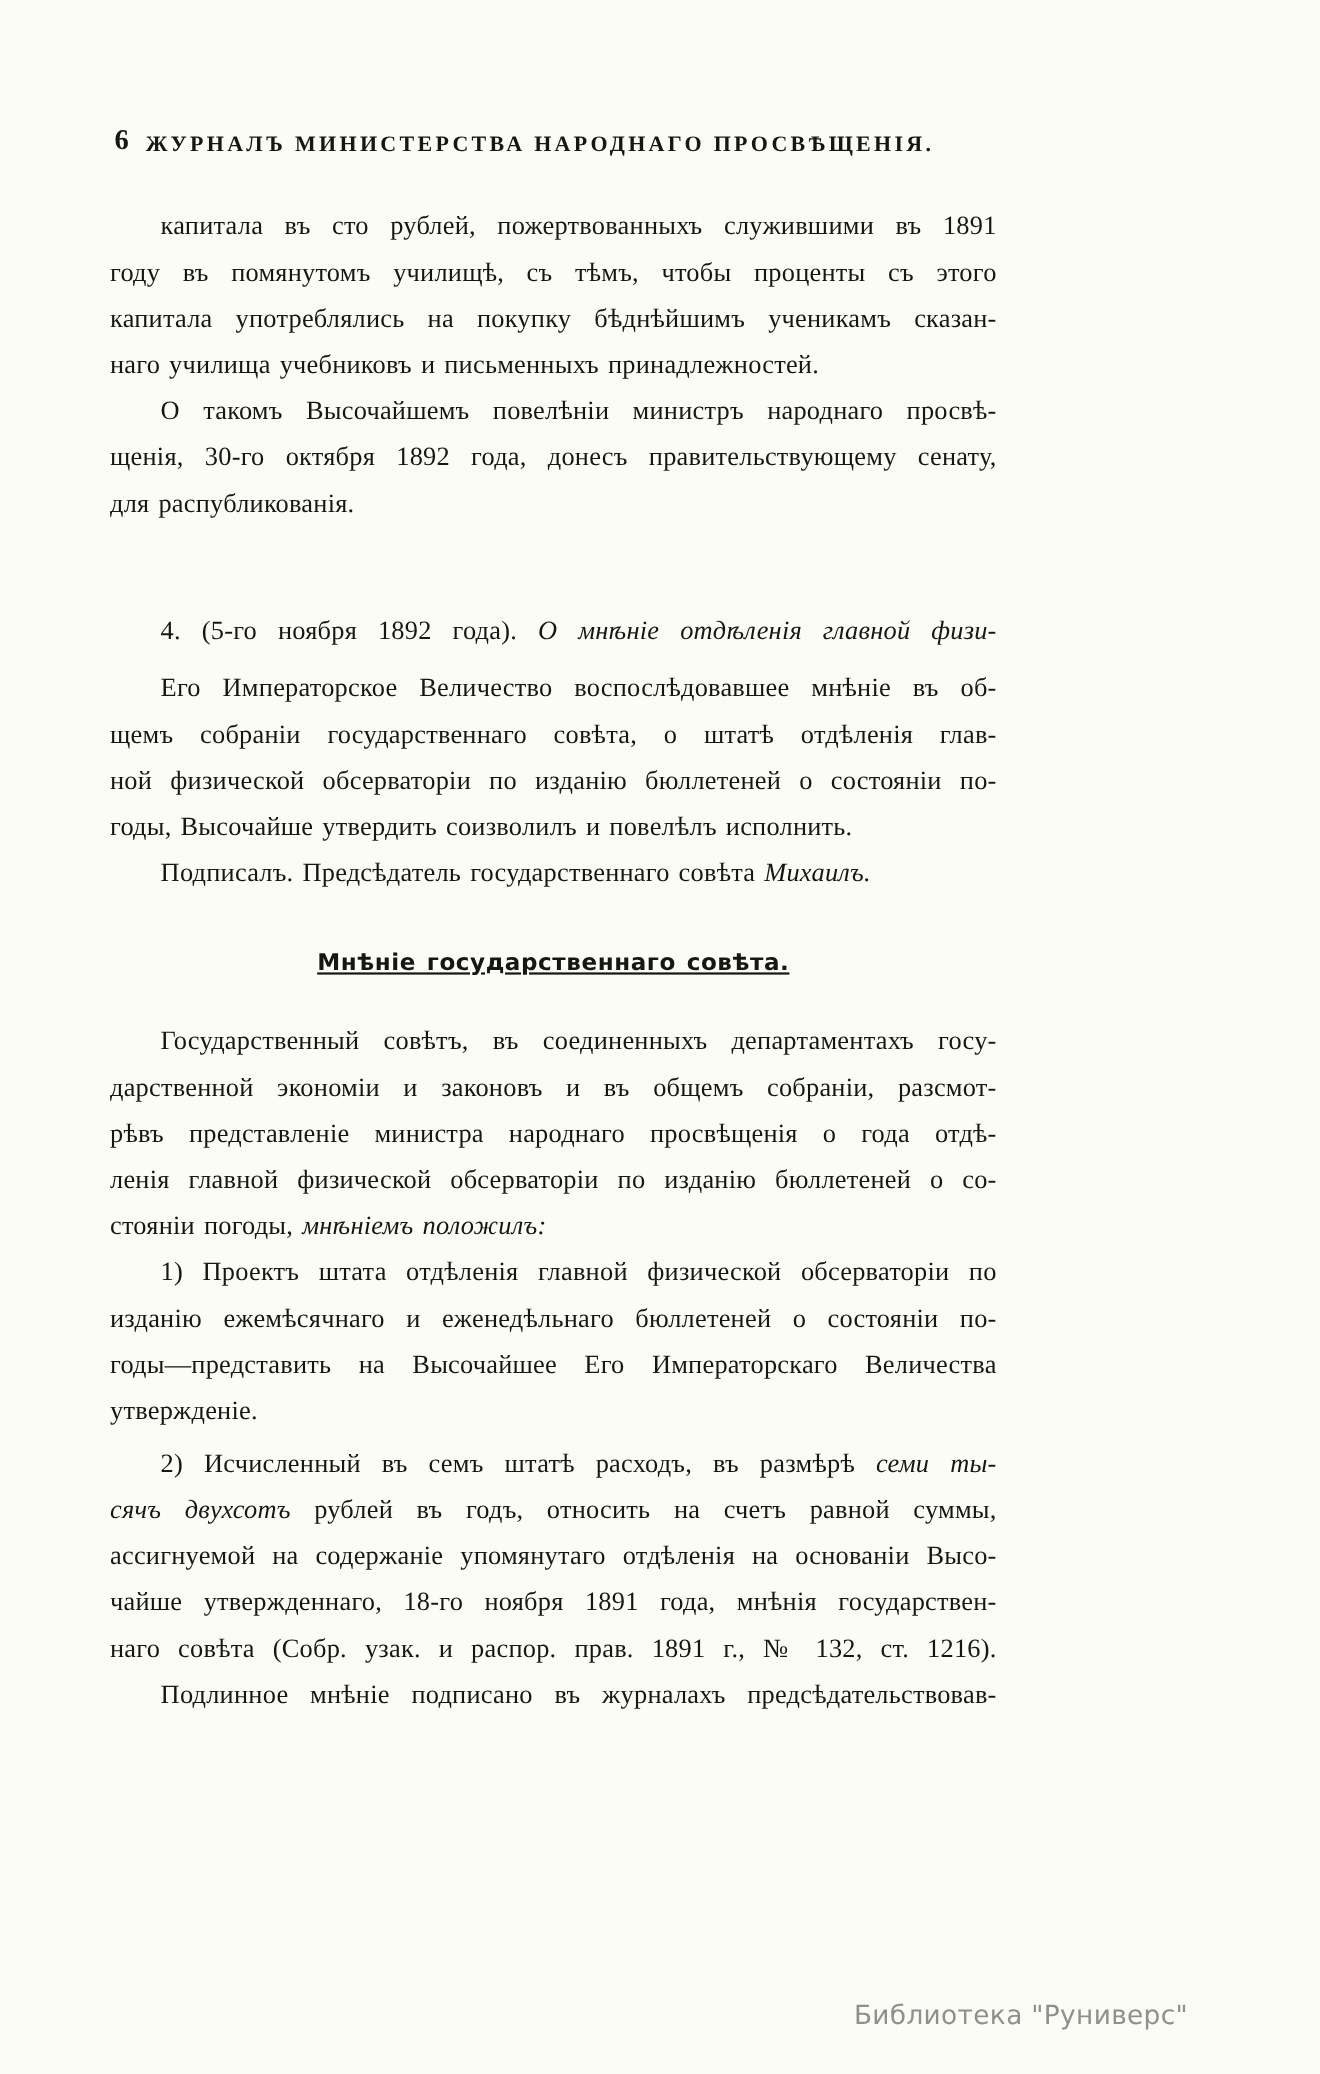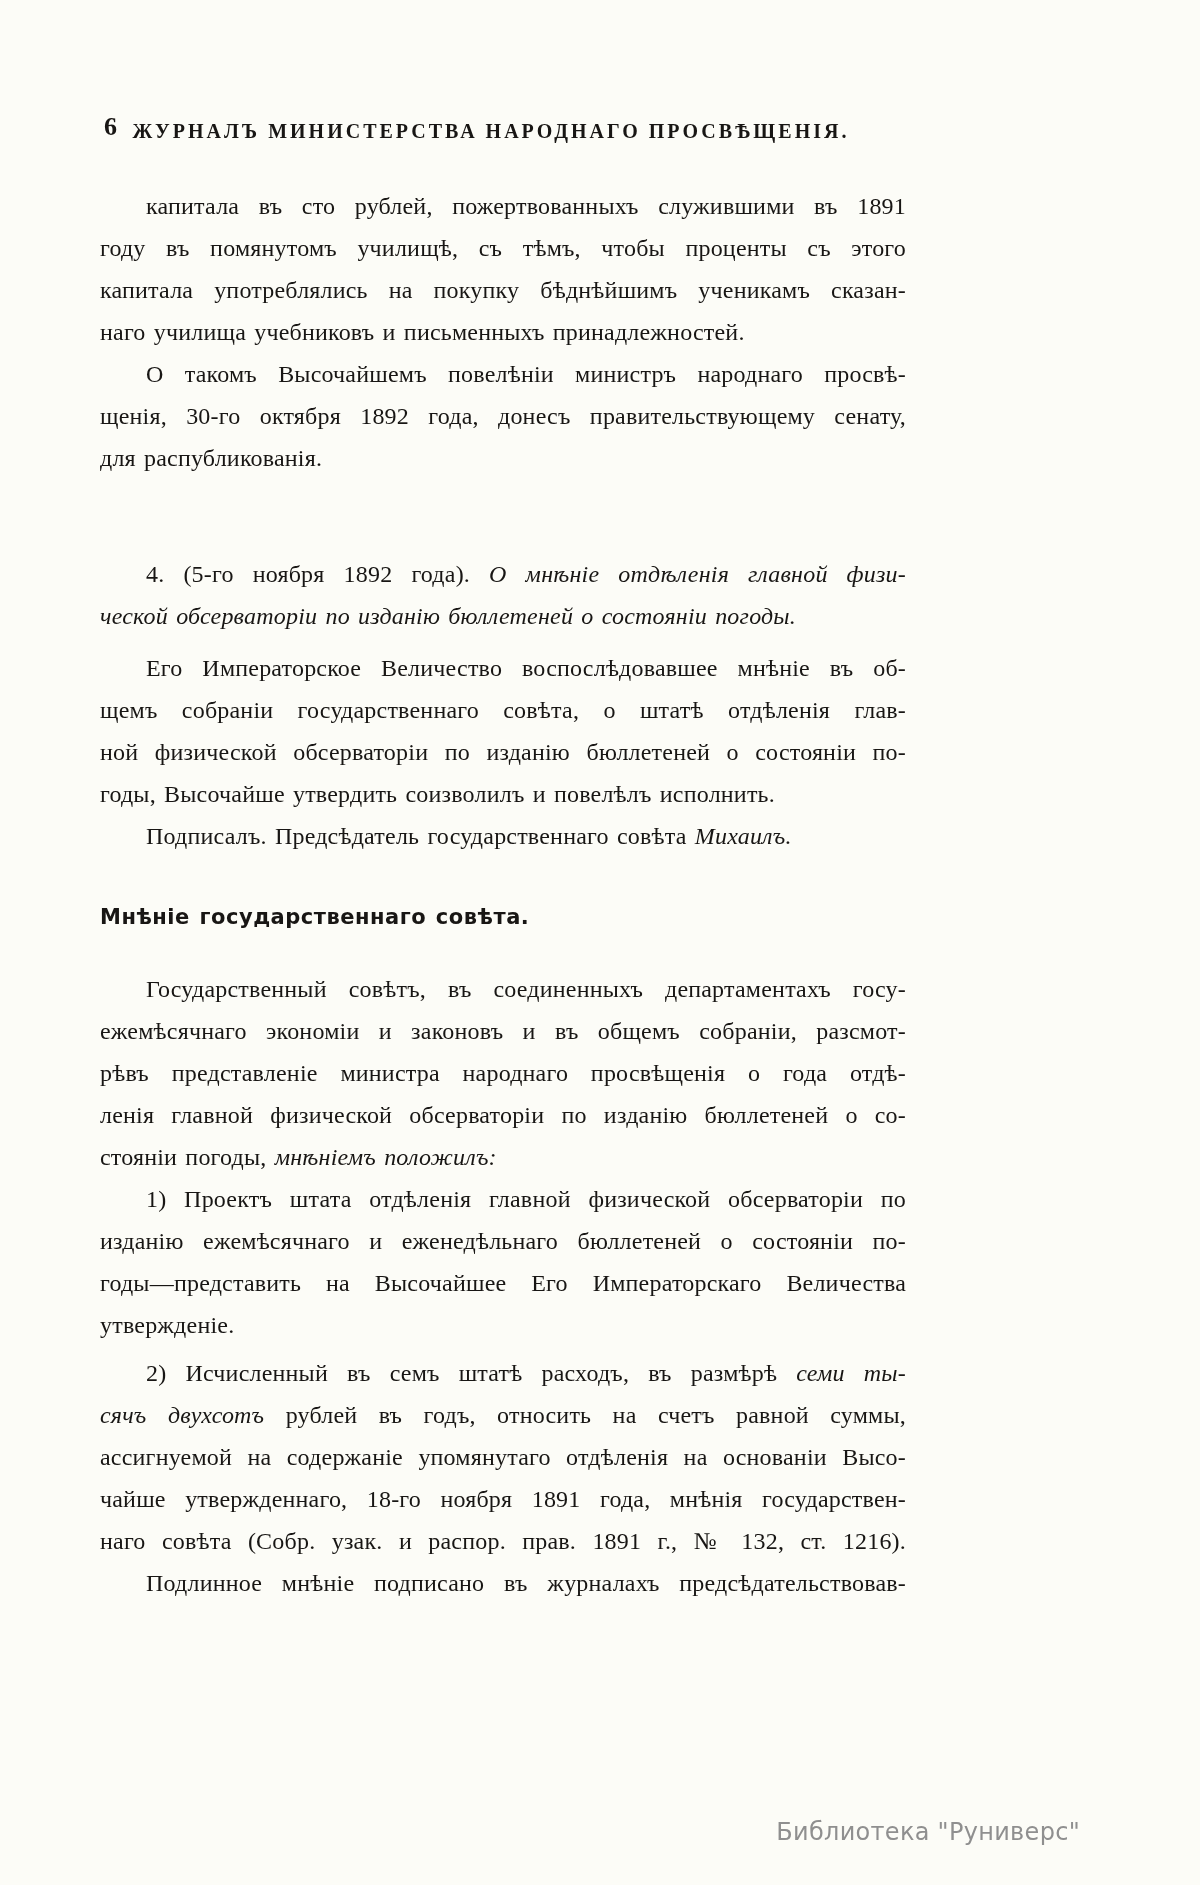--- a/index.html
+++ b/index.html
@@ -22,23 +22,23 @@
     position:absolute; left:100px; top:185px; width:806px;
     font-size:24px; line-height:42px; word-spacing:2px; letter-spacing:0.2px;
   }
   .ln { height:42px; }
   .j  { text-align:justify; text-align-last:justify; }
   .ind { text-indent:46px; }
   .it { font-style:italic; }
   .decree { margin-top:74px; }
   .p3 { margin-top:10px; }
   .sect {
-    margin-top:39px; height:42px; 
+    margin-top:39px; height:42px; text-align:center;
     font-family:"DejaVu Sans","Liberation Sans",sans-serif;
-    font-weight:bold; font-size:21px; letter-spacing:0.5px;
+    font-weight:bold; font-size:21px; letter-spacing:0.5px;text-decoration:underline;
   }
   .p5 { margin-top:30px; }
   .p7 { margin-top:6px; }
   .watermark {
     position:absolute; top:1818px; right:120px;
     font-family:"DejaVu Sans","Liberation Sans",sans-serif;
     font-size:24px; color:#8f8f8f; letter-spacing:0.3px;
   }
 </style>
 </head>
@@ -61,41 +61,40 @@
     <div>
       <div class="ln j ind">О такомъ Высочайшемъ повелѣніи министръ народнаго просвѣ-</div>
       <div class="ln j">щенія, 30-го октября 1892 года, донесъ правительствующему сенату,</div>
       <div class="ln">для распубликованія.</div>
     </div>
 
     <div class="decree">
       <div class="ln j ind">
         <span>4. (5-го ноября 1892 года). </span><span class="it">О мнѣніе отдѣленія главной физи-</span>
       </div>
-      <div class="ln it">ческой обсерваторіи по изданію бюллетеней о состояніи погоды.</div>
     </div>
 
     <div class="p3">
       <div class="ln j ind">Его Императорское Величество воспослѣдовавшее мнѣніе въ об-</div>
       <div class="ln j">щемъ собраніи государственнаго совѣта, о штатѣ отдѣленія глав-</div>
       <div class="ln j">ной физической обсерваторіи по изданію бюллетеней о состояніи по-</div>
       <div class="ln">годы, Высочайше утвердить соизволилъ и повелѣлъ исполнить.</div>
     </div>
 
     <div>
       <div class="ln ind">
         <span>Подписалъ. Предсѣдатель государственнаго совѣта </span><span class="it">Михаилъ.</span>
       </div>
     </div>
 
     <div class="sect">Мнѣніе государственнаго совѣта.</div>
 
     <div class="p5">
       <div class="ln j ind">Государственный совѣтъ, въ соединенныхъ департаментахъ госу-</div>
-      <div class="ln j">ежемѣсячнаго экономіи и законовъ и въ общемъ собраніи, разсмот-</div>
+      <div class="ln j">дарственной экономіи и законовъ и въ общемъ собраніи, разсмот-</div>
       <div class="ln j">рѣвъ представленіе министра народнаго просвѣщенія о года отдѣ-</div>
       <div class="ln j">ленія главной физической обсерваторіи по изданію бюллетеней о со-</div>
       <div class="ln">
         <span>стояніи погоды, </span><span class="it">мнѣніемъ положилъ:</span>
       </div>
     </div>
 
     <div>
       <div class="ln j ind">1) Проектъ штата отдѣленія главной физической обсерваторіи по</div>
       <div class="ln j">изданію ежемѣсячнаго и еженедѣльнаго бюллетеней о состояніи по-</div>

